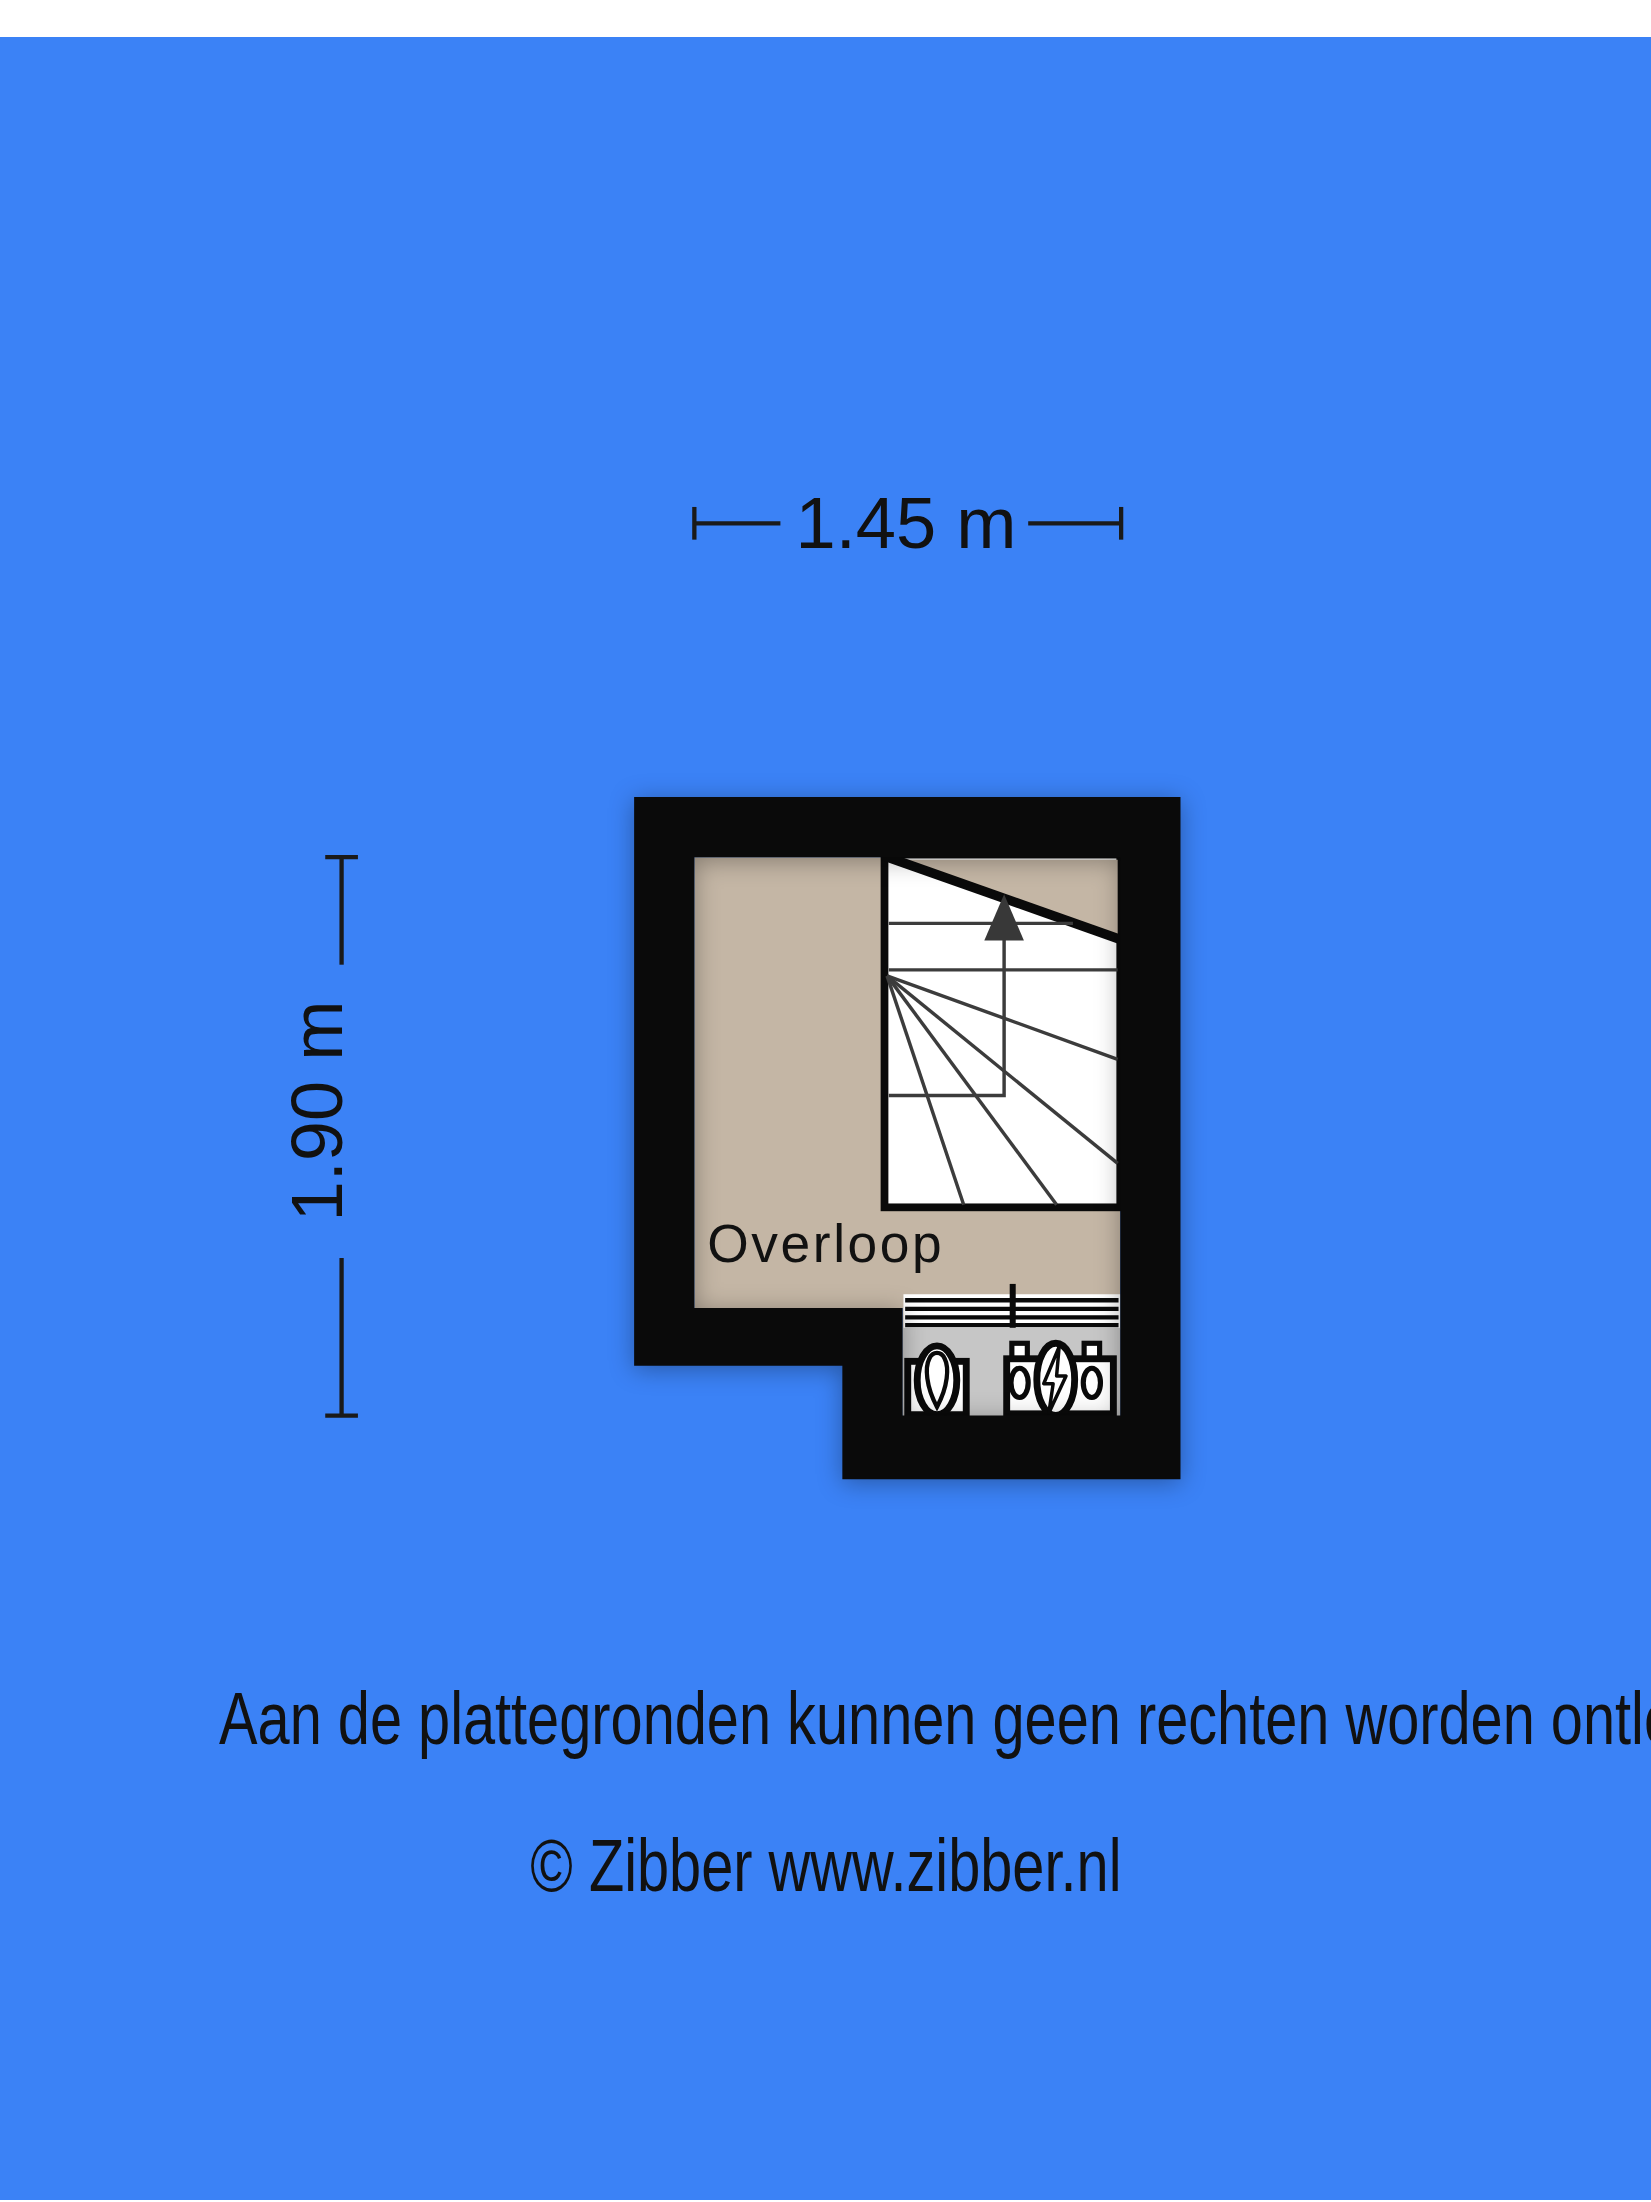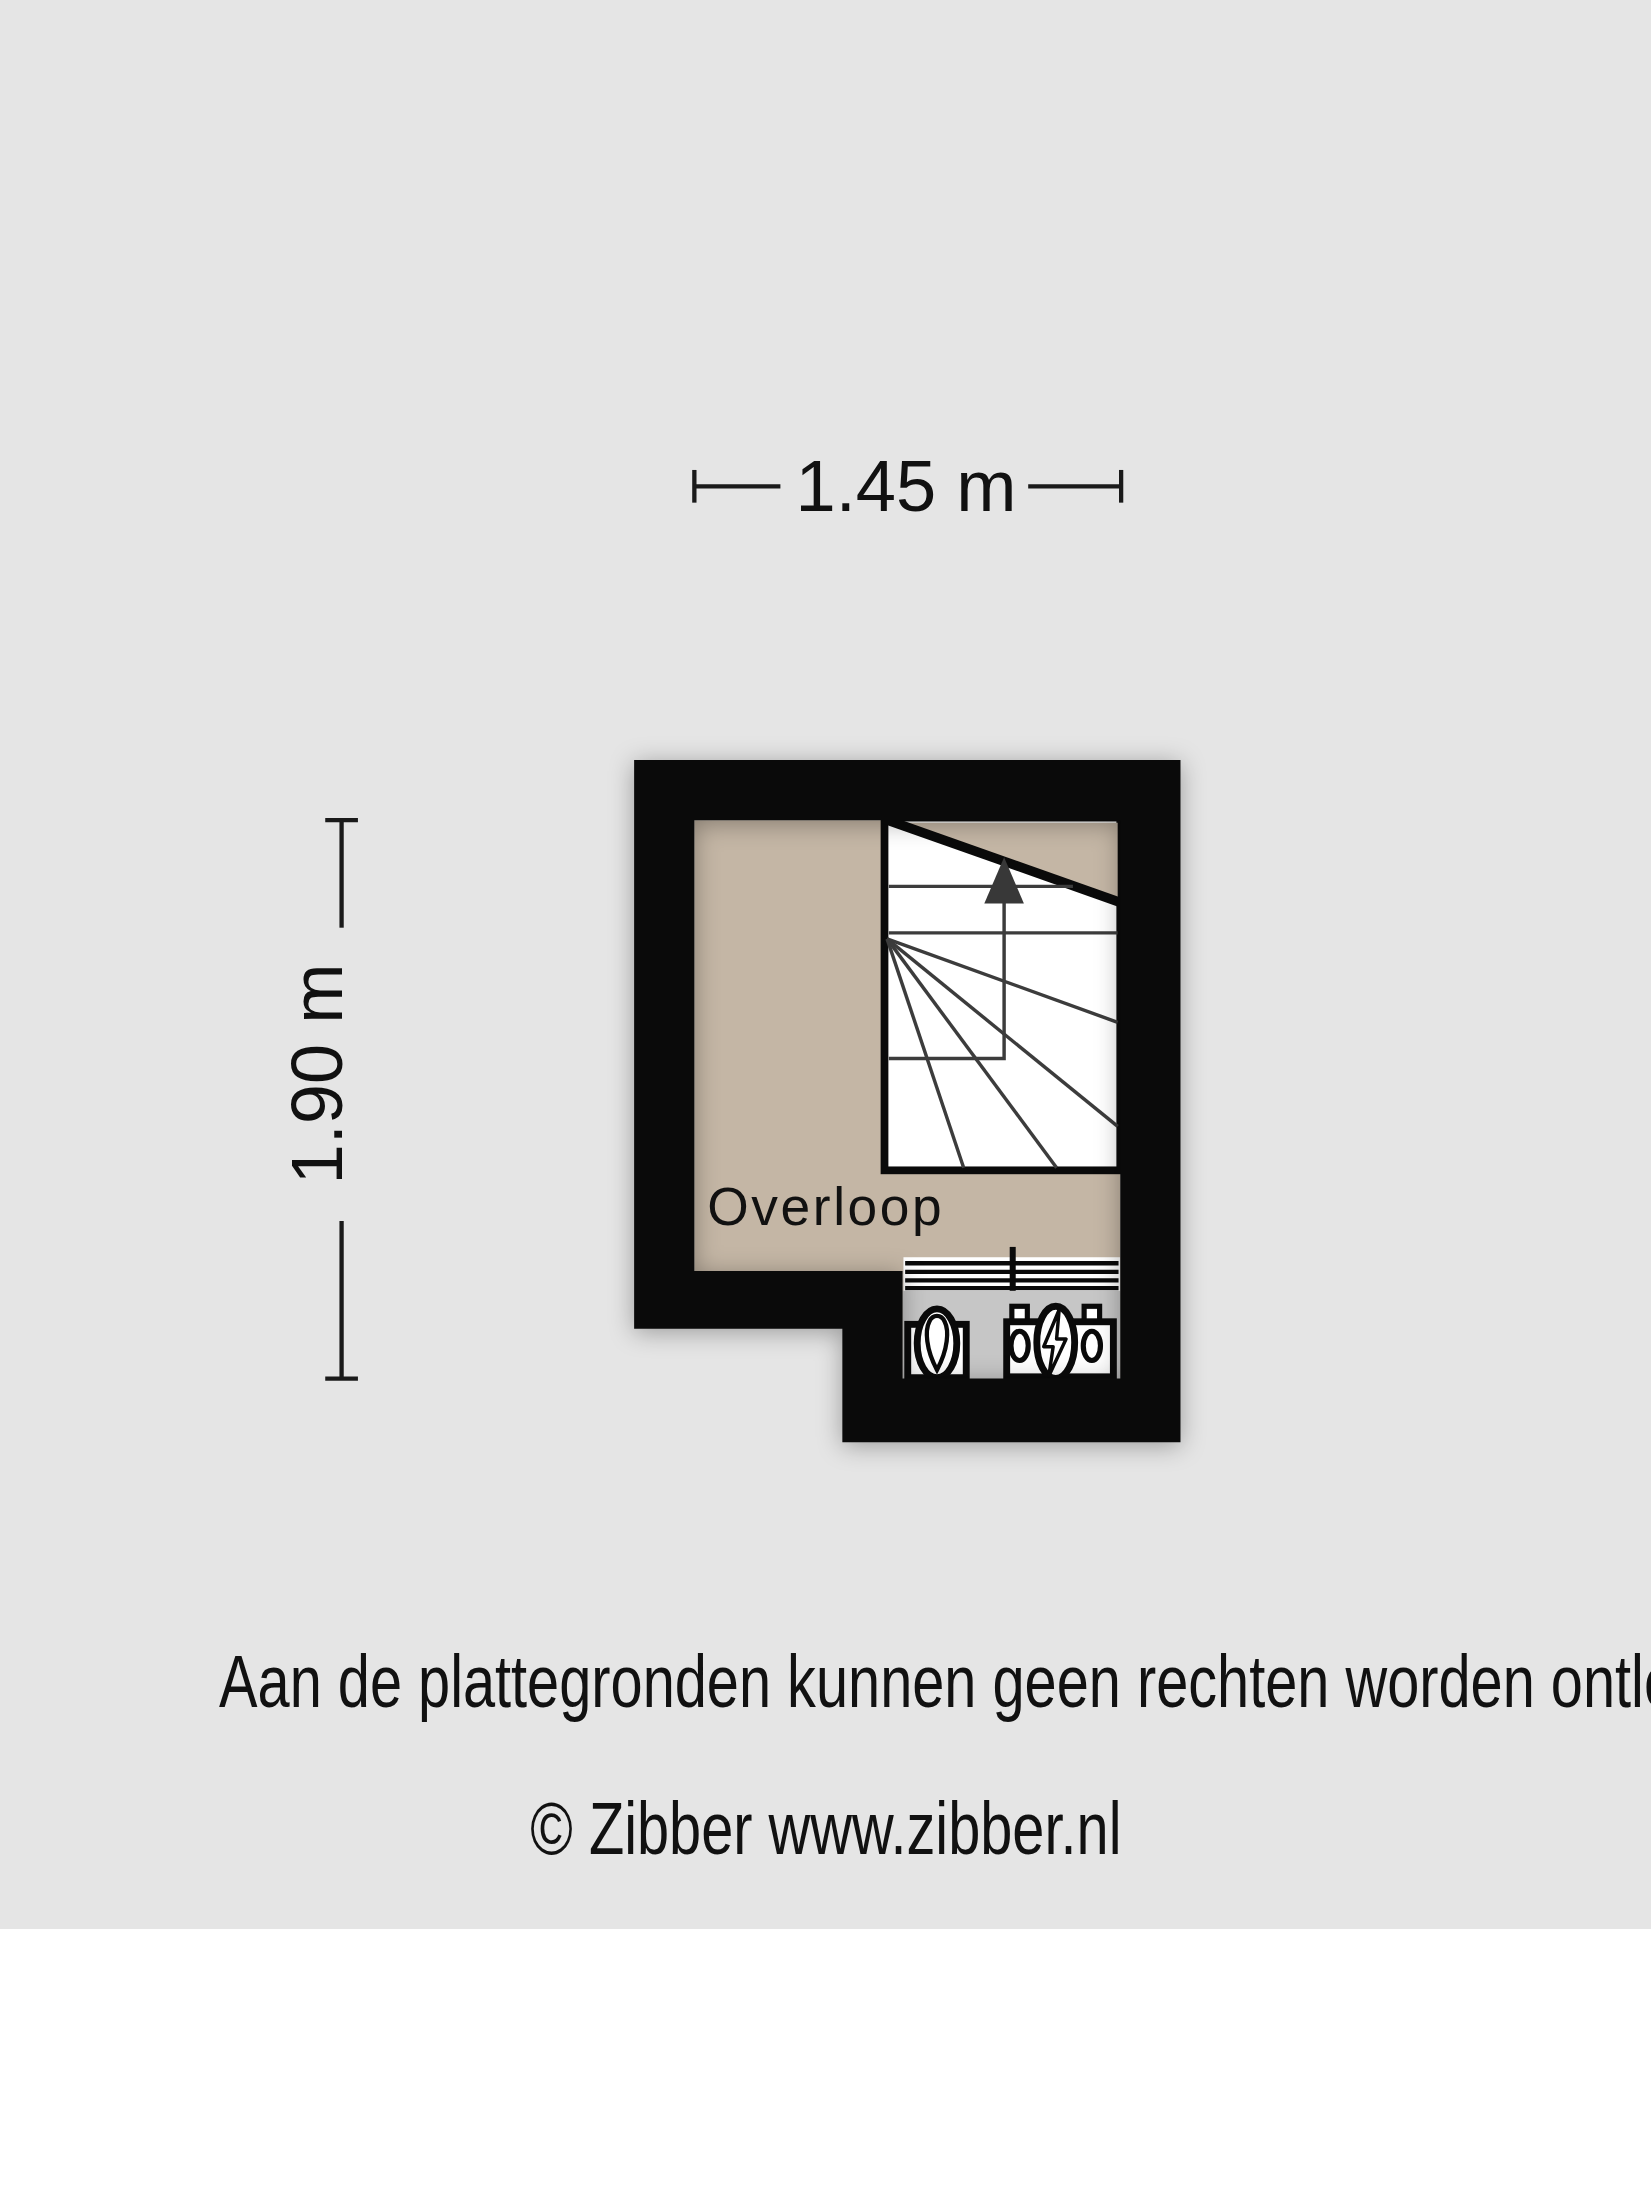--- a/index.html
+++ b/index.html
@@ -1,17 +1,17 @@
 <!DOCTYPE html>
 <html style="font-size:13.8px"><head>
 <meta charset="utf-8">
 <style>
   html,body{margin:0;padding:0;background:#ffffff;}
-  #canvas{position:relative;width:1652px;height:1929px;background:#e5e5e5;overflow:hidden;
-          font-family:"Liberation Sans", sans-serif;}
+  #canvas{position:relative;width:1652px;height:2163px;background:#3b82f6;overflow:hidden;
+          font-family:"Liberation Sans", sans-serif;margin-top:37px;}
   #plan-svg{position:absolute;left:0;top:0;}
   .walls{filter:drop-shadow(0px 4px 14px rgba(0,0,0,0.32));}
   svg text{font-family:"Liberation Sans", sans-serif;}
   .dim-text{font-size:84px;fill:#111111;}
   .room-text{font-size:62px;letter-spacing:3px;fill:#111111;}
   .footer-line{position:absolute;left:0;width:1652px;text-align:center;color:#111111;
                font-size:74px;line-height:74px;white-space:nowrap;}
   .footer-line .squeeze{display:inline-block;transform:scaleX(0.78);transform-origin:center;}
   #disclaimer{top:1645px;}
   #copyright{top:1792px;}

